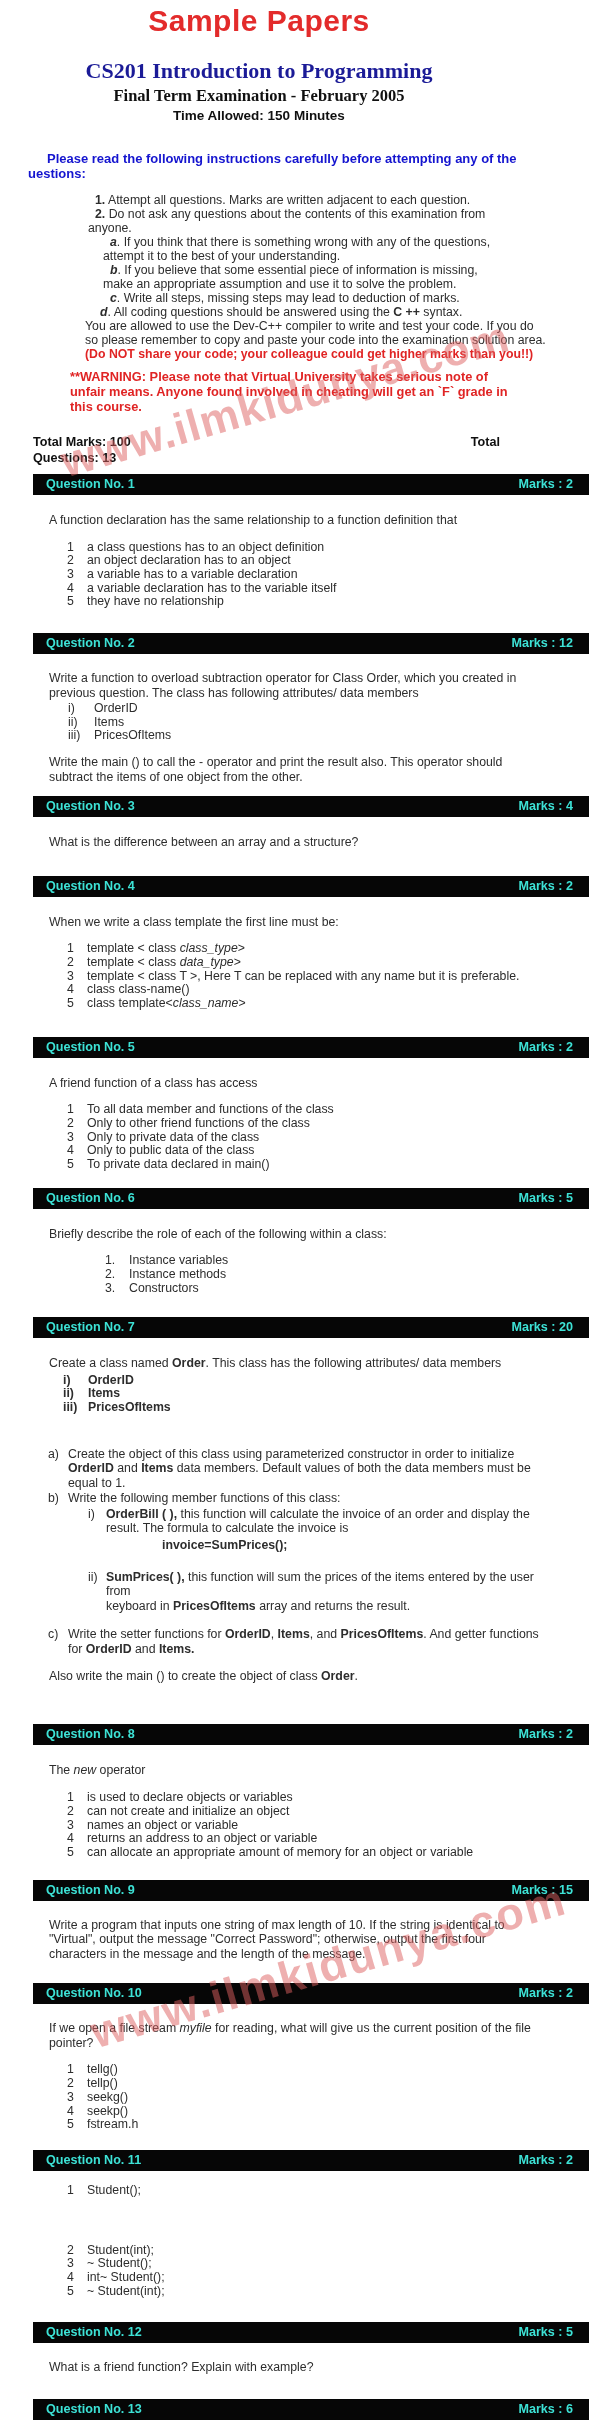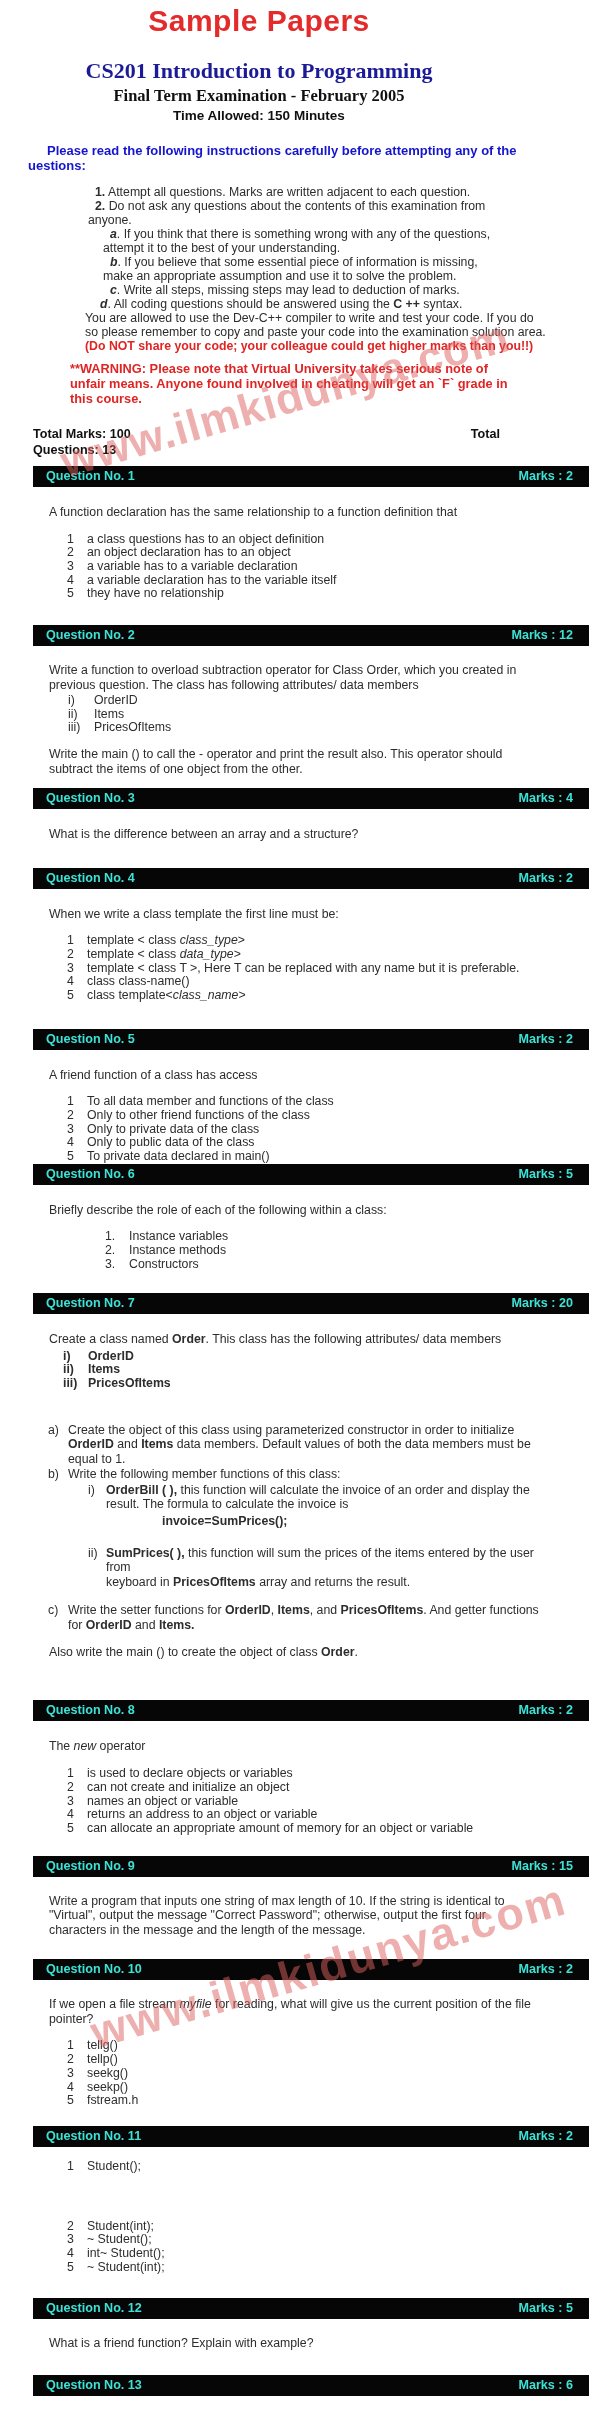--- a/index.html
+++ b/index.html
@@ -17,21 +17,21 @@
   .head{width:518px;text-align:center;}
   .title-red{color:#e32b2b;font-size:30px;font-weight:bold;letter-spacing:.5px;margin:4px 0 0;}
   .course{color:#1b1b97;font-family:"Liberation Serif",serif;font-size:22px;font-weight:bold;margin:20px 0 0;}
   .examline{font-family:"Liberation Serif",serif;font-size:16.5px;font-weight:bold;margin:2px 0 0;color:#101010;}
   .timeline{font-size:13.5px;font-weight:bold;margin:2px 0 0;color:#101010;}
 
   
   .blue{color:#1414cf;font-weight:bold;font-size:13px;line-height:15px;}
   .iline{font-size:12.3px;line-height:14px;color:#2d2d2d;}
   .red{color:#e02424;font-weight:bold;}
-  .mt16{margin-top:20px;} .mt12{margin-top:12px;} .mt8{margin-top:8px;}
+  .mt16{margin-top:28px;} .mt12{margin-top:12px;} .mt8{margin-top:8px;}
   .ml28{margin-left:28px;} .ml47{margin-left:47px;} .ml70{margin-left:70px;}
   .ml85{margin-left:85px;} .ml88{margin-left:88px;} .ml95{margin-left:95px;}
   .ml100{margin-left:100px;} .ml103{margin-left:103px;} .ml110{margin-left:110px;}
   .warn{font-size:12.8px;line-height:15px;}
 
   
   .totals{display:flex;justify-content:space-between;align-items:flex-start;
           margin:20px 100px 0 33px;font-weight:bold;font-size:12.6px;color:#101010;line-height:16px;}
 
   
@@ -209,21 +209,21 @@
         <span class="opt-n">4</span>
         <span><span>Only to public data of the class</span></span>
       </div>
       <div class="opt-row">
         <span class="opt-n">5</span>
         <span><span>To private data declared in main()</span></span>
       </div>
     </div>
 </section>
 
-<section style="">
+<section style="margin-top:16px;">
   <div class="qbar">
     <span>Question No. 6</span>
     <span>Marks : 5</span>
   </div>
   <div class="qtext"><span>Briefly describe the role of each of the following within a class:</span></div>
   <div class="opts numdot">
       <div class="opt-row">
         <span class="opt-n">1.</span>
         <span><span>Instance variables</span></span>
       </div>

